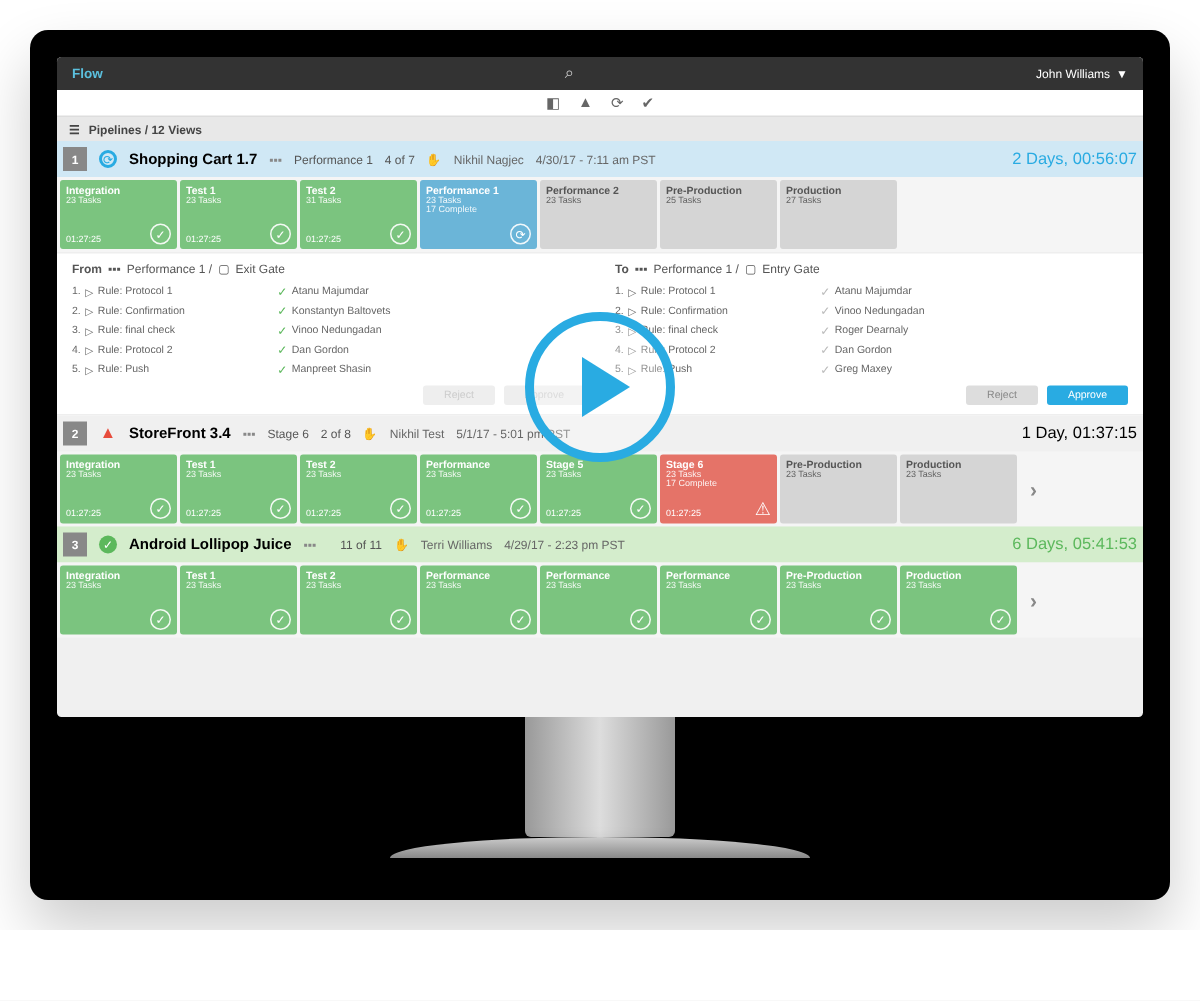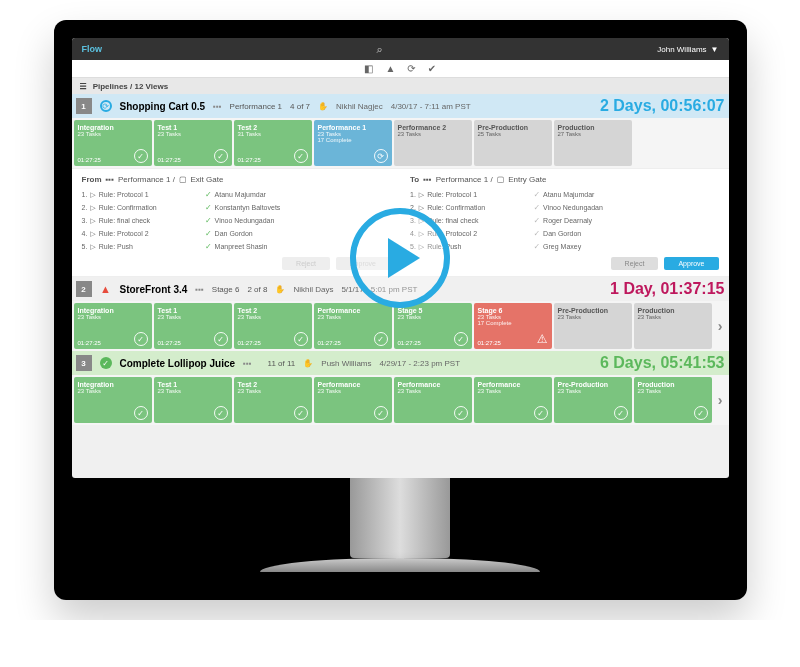--- a/index.html
+++ b/index.html
@@ -1,17 +1,17 @@
 <!DOCTYPE html>
 <html><head>
 <meta charset="utf-8">
 <style>
 *{margin:0;padding:0;box-sizing:border-box;font-family:Arial,Helvetica,sans-serif}
 body{background:#fff;display:flex;justify-content:center;align-items:flex-start;padding:20px}
-.monitor{width:693px;background:#000;border-radius:12px;padding:18px 18px 28px;position:relative;box-shadow:0 20px 40px rgba(0,0,0,0.2)}
+.monitor{width:760px;background:#000;border-radius:12px;padding:18px 18px 28px;position:relative;box-shadow:0 20px 40px rgba(0,0,0,0.2)}
 .screen{background:#f0f0f0;border-radius:3px;height:440px;overflow:hidden;font-size:8px;position:relative}
 .stand-neck{width:100px;height:80px;background:linear-gradient(to right,#999,#ddd,#999);margin:0 auto;border-radius:0 0 4px 4px}
 .stand-base{width:280px;height:14px;background:linear-gradient(to bottom,#ccc,#888);margin:0 auto;border-radius:50%/100% 100% 0 0;box-shadow:0 6px 12px rgba(0,0,0,0.25)}
 .topbar{background:#333;height:22px;display:flex;align-items:center;padding:0 10px;color:#fff}
 .logo{color:#5bc0de;font-weight:bold;font-size:9px}
 .search-area{flex:1;display:flex;justify-content:center}
 .user{font-size:8px;display:flex;align-items:center;gap:4px}
 .iconbar{background:#fff;height:18px;display:flex;align-items:center;justify-content:center;gap:12px;border-bottom:1px solid #ddd}
 .iconbar span{color:#666;font-size:10px}
 .breadcrumb{background:#e8e8e8;height:16px;display:flex;align-items:center;padding:0 8px;font-size:8px;color:#444;font-weight:bold}
@@ -21,23 +21,23 @@
 .pnum{background:#888;color:#fff;width:16px;height:16px;display:flex;align-items:center;justify-content:center;font-weight:bold}
 .picon{width:12px;height:12px;border-radius:50%;display:flex;align-items:center;justify-content:center;font-size:8px}
 .picon.blue{border:2px solid #29abe2;color:#29abe2}
 .picon.warn{color:#e74c3c;font-size:11px}
 .picon.ok{background:#5cb85c;color:#fff}
 .pname{font-weight:bold;font-size:10px}
 .pstage{color:#555}
 .pprogress{color:#555}
 .powner{color:#666}
 .pdate{color:#666}
-.ptimer{margin-left:auto;font-size:16px;font-weight:700}
+.ptimer{margin-left:auto;font-size:11px;font-weight:400}
 .ptimer.blue{color:#29abe2}
-.ptimer.red{color:#be185d}
+.ptimer.red{color:#000000}
 .ptimer.green{color:#5cb85c}
 .stages{display:flex;gap:2px;padding:2px;background:#f5f5f5;align-items:stretch}
 .stage{flex:0 0 78px;height:46px;padding:4px;position:relative;color:#fff;border-radius:2px}
 .stage.green{background:#7bc47f}
 .stage.blue{background:#6bb5d8}
 .stage.red{background:#e57368}
 .stage.gray{background:#d5d5d5;color:#555}
 .stage-name{font-size:7px;font-weight:bold}
 .stage-sub{font-size:6px;opacity:0.9}
 .stage-time{position:absolute;bottom:3px;left:4px;font-size:6px}
@@ -87,21 +87,21 @@
 
     <div class="breadcrumb">
       <span style="margin-right:6px">☰</span>
       <span>Pipelines / 12 Views</span>
     </div>
 
     <div id="pipelines">
         <div class="pipeline-header blue-sel">
     <span class="pnum">1</span>
     <span class="picon blue">⟳</span>
-    <span class="pname">Shopping Cart 0.5</span>
+    <span class="pname">Shopping Cart 1.7</span>
     <span style="color:#888">▪▪▪</span>
     <span class="pstage">Performance 1</span>
     <span class="pprogress">4 of 7</span>
     <span style="color:#aaa">✋</span>
     <span class="powner">Nikhil Nagjec</span>
     <span class="pdate">4/30/17 - 7:11 am PST</span>
     <span class="ptimer blue">2 Days, 00:56:07</span>
   </div>
         <div class="stages">
           <div class="stage green">
@@ -272,21 +272,21 @@
           </div>
     </div>
         <div class="pipeline-header ">
     <span class="pnum">2</span>
     <span class="picon warn">▲</span>
     <span class="pname">StoreFront 3.4</span>
     <span style="color:#888">▪▪▪</span>
     <span class="pstage">Stage 6</span>
     <span class="pprogress">2 of 8</span>
     <span style="color:#aaa">✋</span>
-    <span class="powner">Nikhil Days</span>
+    <span class="powner">Nikhil Test</span>
     <span class="pdate">5/1/17 - 5:01 pm PST</span>
     <span class="ptimer red">1 Day, 01:37:15</span>
   </div>
         <div class="stages">
           <div class="stage green">
     <div class="stage-name">Integration</div>
     <div class="stage-sub">23 Tasks</div>
     <div class="stage-time">01:27:25</div>
             <div class="stage-check">✓</div>
           </div>
@@ -329,26 +329,26 @@
           <div class="stage gray">
     <div class="stage-name">Production</div>
     <div class="stage-sub">23 Tasks</div>
     <div class="stage-time"></div>
           </div>
           <div class="arrow">›</div>
         </div>
         <div class="pipeline-header green-sel">
     <span class="pnum">3</span>
     <span class="picon ok">✓</span>
-    <span class="pname">Complete Lollipop Juice</span>
+    <span class="pname">Android Lollipop Juice</span>
     <span style="color:#888">▪▪▪</span>
     <span class="pstage"></span>
     <span class="pprogress">11 of 11</span>
     <span style="color:#aaa">✋</span>
-    <span class="powner">Push Williams</span>
+    <span class="powner">Terri Williams</span>
     <span class="pdate">4/29/17 - 2:23 pm PST</span>
     <span class="ptimer green">6 Days, 05:41:53</span>
   </div>
         <div class="stages">
           <div class="stage green">
     <div class="stage-name">Integration</div>
     <div class="stage-sub">23 Tasks</div>
     <div class="stage-time"></div>
             <div class="stage-check">✓</div>
           </div>

